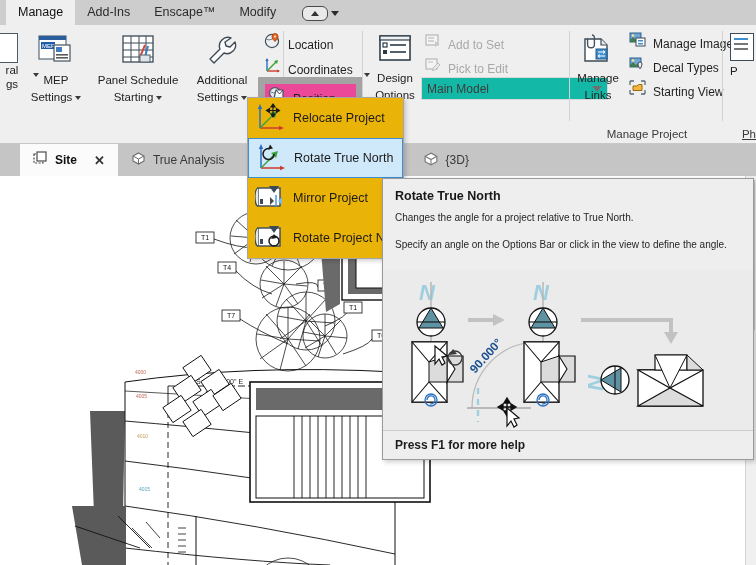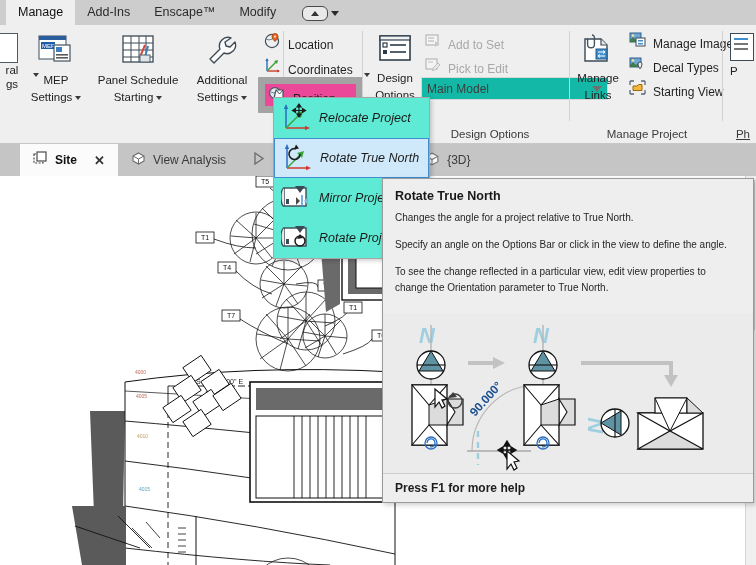--- a/index.html
+++ b/index.html
@@ -48,22 +48,22 @@
   .viewbar{position:absolute;left:0;top:144px;width:756px;height:32px;background:#c5c5c5;border-bottom:1px solid #a9a9a9;}
   .vtabs{display:flex;align-items:center;height:32px;}
   .vtab{display:flex;align-items:center;gap:7px;height:32px;padding:0 13px;font-size:12px;color:#3a3a3a;cursor:default;}
   .vtab.active{background:#fbfbfb;color:#111;font-weight:bold;}
   .vtab .x{font-size:13px;color:#333;margin-left:10px;}
 
   
   .canvas{position:absolute;left:0;top:176px;width:756px;height:389px;background:#ffffff;overflow:hidden;}
 
   
-  .menu{position:absolute;left:273px;top:97px;width:155px;background:#5eead4;border:1px solid #a6a6a6;
-    box-shadow:2px 2px 4px rgba(0,0,0,.18);z-index:40;font-style:italic;}
+  .menu{position:absolute;left:247px;top:97px;width:155px;background:#eab308;border:1px solid #a6a6a6;
+    box-shadow:2px 2px 4px rgba(0,0,0,.18);z-index:40;}
   .mitem{display:flex;align-items:center;gap:8px;height:40px;padding-left:7px;font-size:12.5px;color:#1b1b1b;cursor:default;}
   .mitem.hl{background:#cfe8fa;border:1px solid #3f8fd0;height:38px;}
 
   
   .tip{position:absolute;left:382px;top:178px;width:370px;background:#eeeeee;border:1px solid #9a9a9a;
     box-shadow:2px 2px 5px rgba(0,0,0,.20);z-index:50;}
   .tip-body{padding:10px 12px 6px 12px;}
   .tip-title{font-weight:bold;font-size:12.5px;color:#171717;margin-bottom:7px;}
   .tip-p{font-size:10px;line-height:16px;color:#262626;margin:0 0 11px 0;}
   .tip-art{height:160px;background:#ebebeb;position:relative;}
@@ -231,21 +231,20 @@
           </svg>
         </span>
         <span class="lbl">Pick to Edit</span>
       </div>
 
       <div class="combo" style="position:absolute;left:57px;top:52px;">
         <span>Main Model</span>
         <span class="cdd"></span>
       </div>
 
-      <div class="ptitle" style="left:46px;right:0;">Design Options</div>
       <div class="psep"></div>
     </div>
 
     <div class="panel" style="left:571px;width:152px;">
       <div class="bigbtn" style="position:absolute;left:-4px;top:2px;width:62px;">
         <span>
           <svg width="38" height="32" viewBox="0 0 38 32">
             <path d="M6 6 h16 l6 6 v16 h-22 z" fill="#ffffff" stroke="#3b4a56" stroke-width="1.4"></path>
             <path d="M22 6 v6 h6" fill="#e4e8eb" stroke="#3b4a56" stroke-width="1.2"></path>
             <path d="M13 2 a2.4 2.4 0 0 1 2.4 2.4 v7 a3.4 3.4 0 0 1 -6.8 0 v-6" fill="none" stroke="#46555f" stroke-width="1.4"></path>
@@ -298,21 +297,21 @@
       <div class="psep"></div>
     </div>
 
     <div class="panel" style="left:724px;width:32px;">
       <div style="position:absolute;left:6px;top:8px;width:22px;height:26px;border:1px solid #3b4a56;background:#fff;">
         <div style="position:absolute;left:3px;top:4px;width:14px;height:1.5px;background:#3f8fd0;"></div>
         <div style="position:absolute;left:3px;top:9px;width:14px;height:1.5px;background:#777;"></div>
         <div style="position:absolute;left:3px;top:14px;width:14px;height:1.5px;background:#777;"></div>
       </div>
       <div style="position:absolute;left:6px;top:40px;font-size:11.5px;color:#222;">P</div>
-      <div class="ptitle" style="text-align:center;left:6px;text-decoration:underline;">Ph</div>
+      <div class="ptitle" style="text-align:right;left:6px;text-decoration:underline;">Ph</div>
     </div>
   </div>
 
   <div class="viewbar">
     <div class="vtabs">
       <div class="vtab active" style="margin-left:20px;">
         <span>
           <svg width="15" height="15" viewBox="0 0 15 15">
             <rect x="1" y="3" width="9" height="9" fill="#ffffff" stroke="#4a4a4a" stroke-width="1.2" stroke-dasharray="2,1.4"></rect>
             <rect x="4" y="1" width="9" height="9" fill="#ffffff" stroke="#4a4a4a" stroke-width="1.2"></rect>
@@ -322,21 +321,21 @@
         <span class="x">✕</span>
       </div>
 
       <div class="vtab">
         <span>
           <svg width="15" height="15" viewBox="0 0 15 15">
             <path d="M7.5 2 L13 5 L13 10 L7.5 13 L2 10 L2 5 Z" fill="#ffffff" stroke="#6b6b6b" stroke-width="1.1"></path>
             <path d="M2 5 L7.5 8 L13 5 M7.5 8 L7.5 13" fill="none" stroke="#6b6b6b" stroke-width="1"></path>
           </svg>
         </span>
-        <span>View Analysis</span>
+        <span>True Analysis</span>
       </div>
 
       <div class="vtab">
         <span>
           <svg width="15" height="15" viewBox="0 0 15 15">
             <path d="M3 2 L11 7.5 L3 13 Z" fill="none" stroke="#6b6b6b" stroke-width="1.3"></path>
           </svg>
         </span>
         <span>Longitudinal Section</span>
       </div>
@@ -620,21 +619,20 @@
       </span>
       <span>Rotate Project N</span>
     </div>
   </div>
 
   <div class="tip">
     <div class="tip-body">
       <div class="tip-title">Rotate True North</div>
       <p class="tip-p">Changes the angle for a project relative to True North.</p>
       <p class="tip-p">Specify an angle on the Options Bar or click in the view to define the angle.</p>
-      <p class="tip-p">To see the change reflected in a particular view, edit view properties to change the Orientation parameter to True North.</p>
     </div>
 
     <div class="tip-art">
       <svg width="370" height="160" viewBox="0 0 370 160">
 
         <text x="36" y="30" font-family="Liberation Sans, sans-serif" font-size="22" font-weight="bold" font-style="italic" fill="#9ecfe0">N</text>
         <line x1="48" y1="12" x2="48" y2="132" stroke="#b4b4b4" stroke-width="1.4"></line>
         <circle cx="48" cy="52" r="14" fill="#ffffff" stroke="#111" stroke-width="1.3"></circle>
         <polygon points="48,38 60,58 36,58" fill="#5f93a3" stroke="#111" stroke-width="1"></polygon>
         <line x1="34" y1="52" x2="62" y2="52" stroke="#111" stroke-width="1.1"></line>

